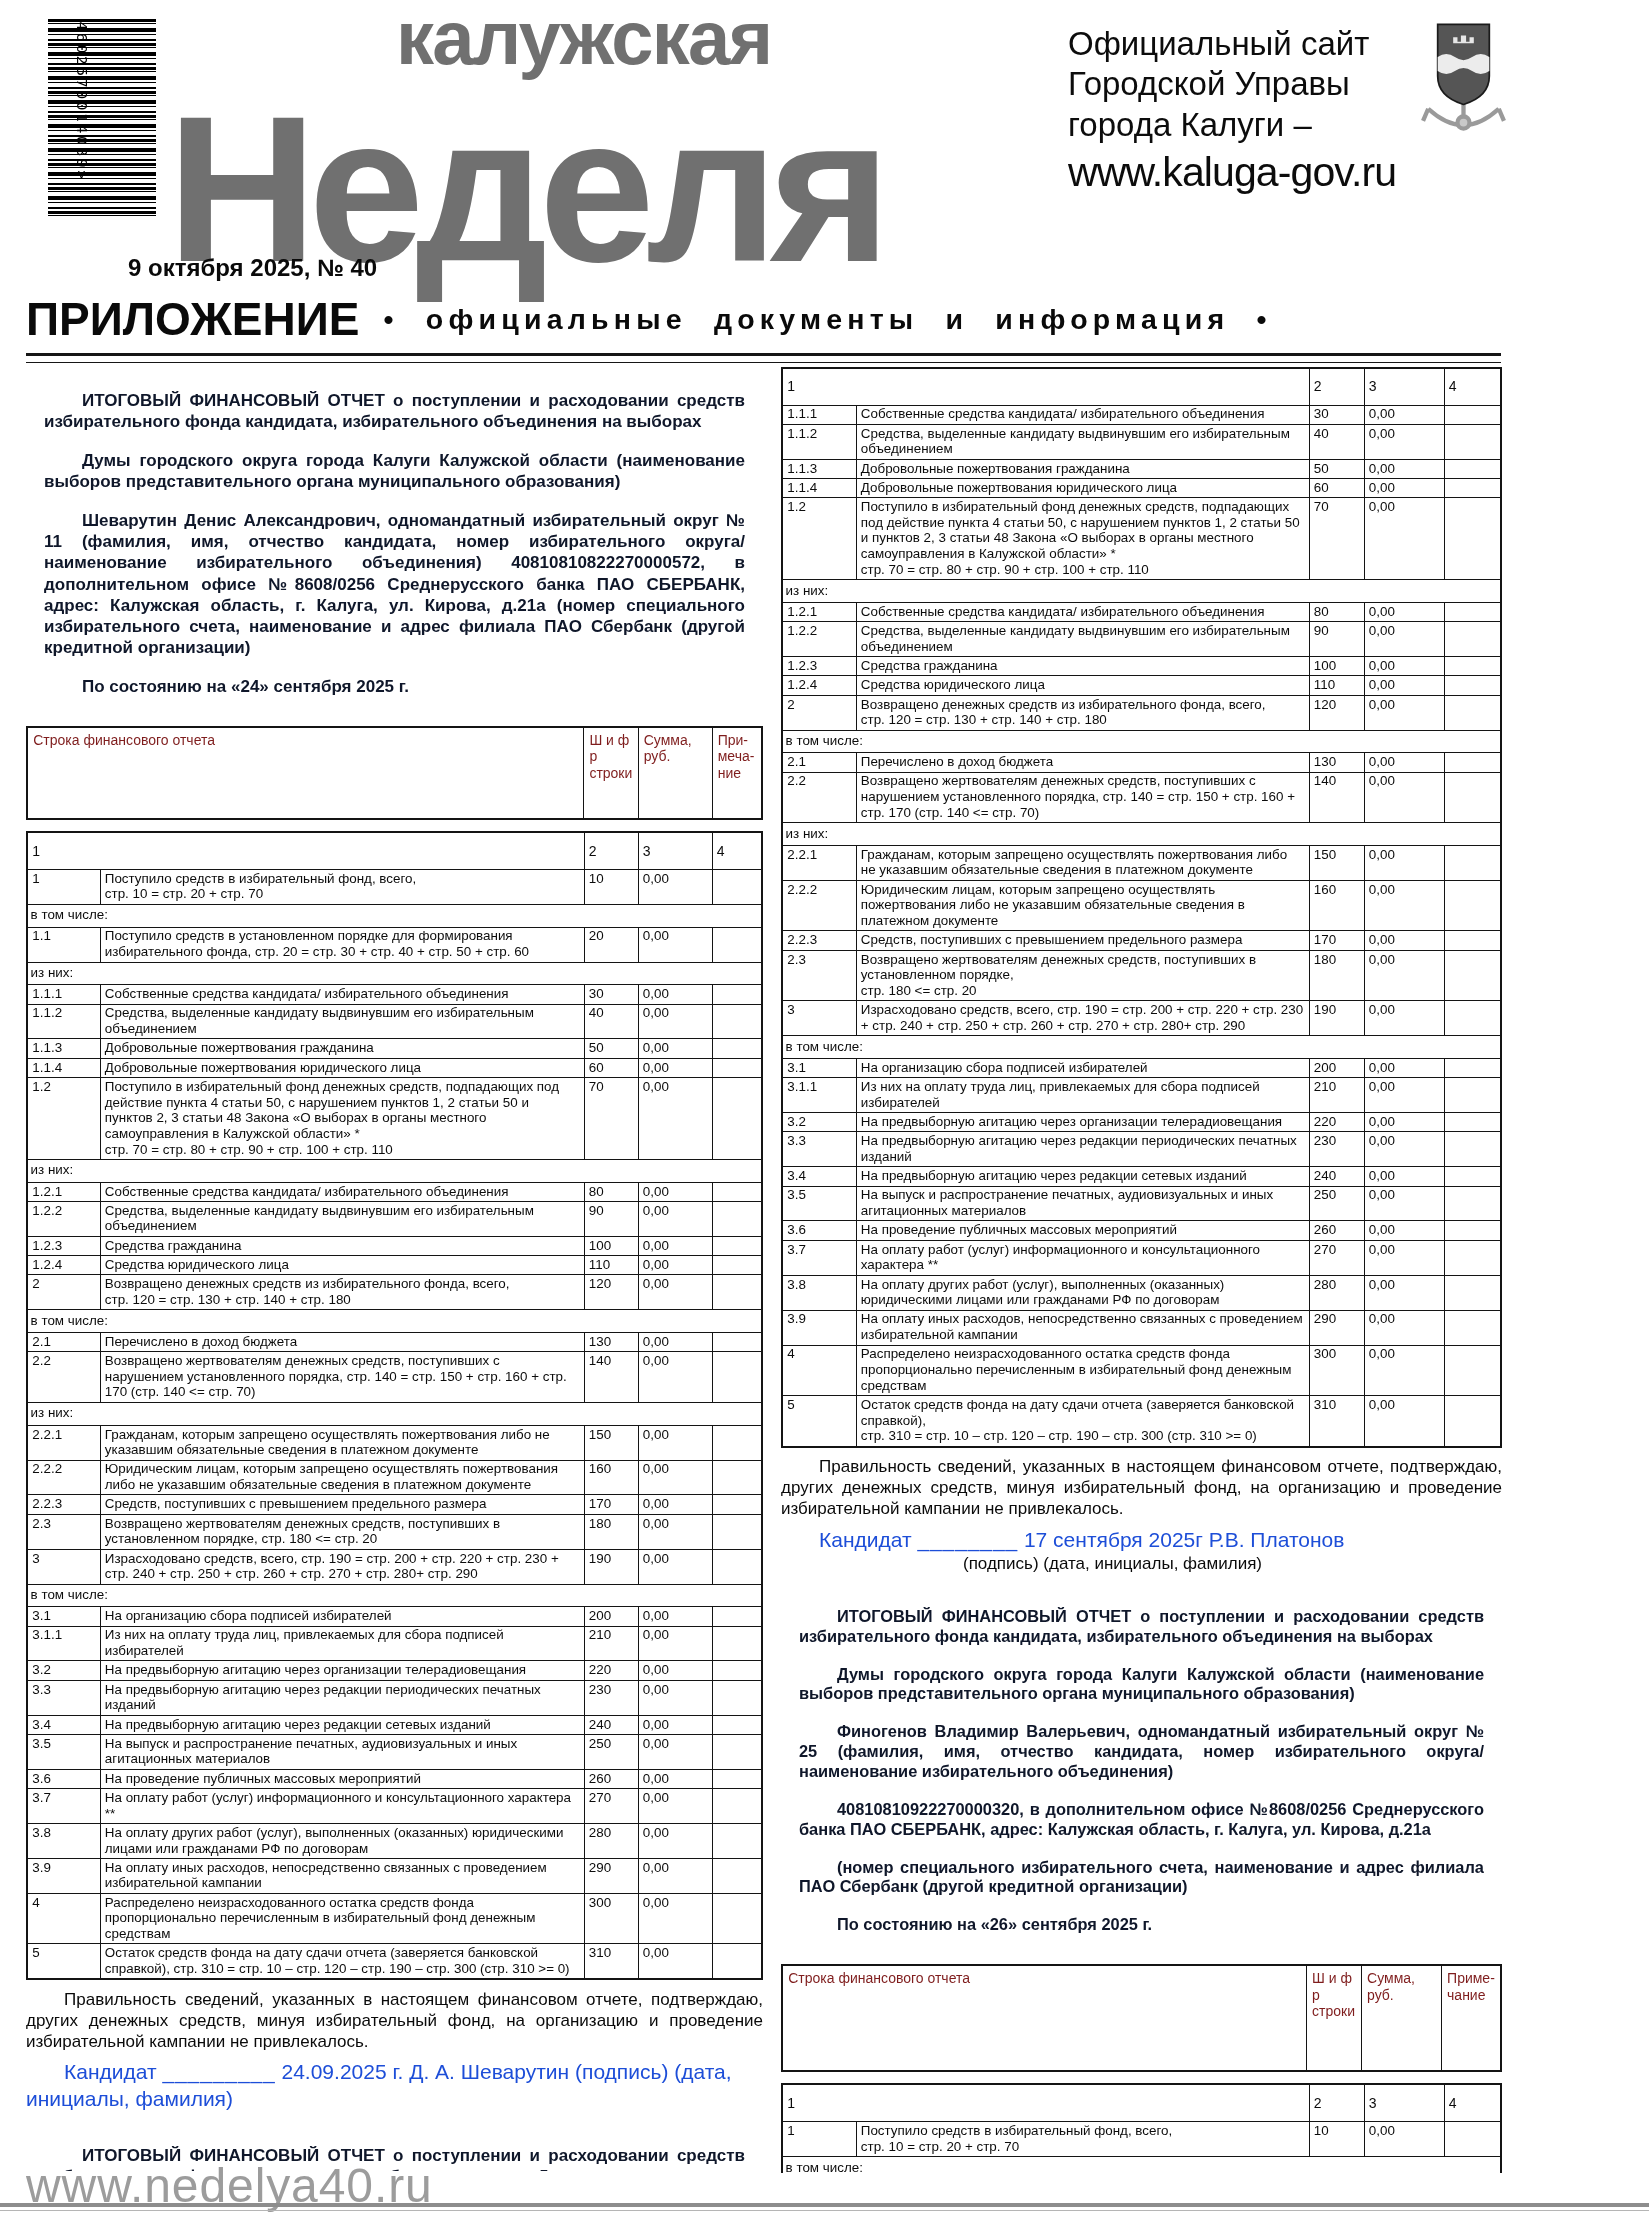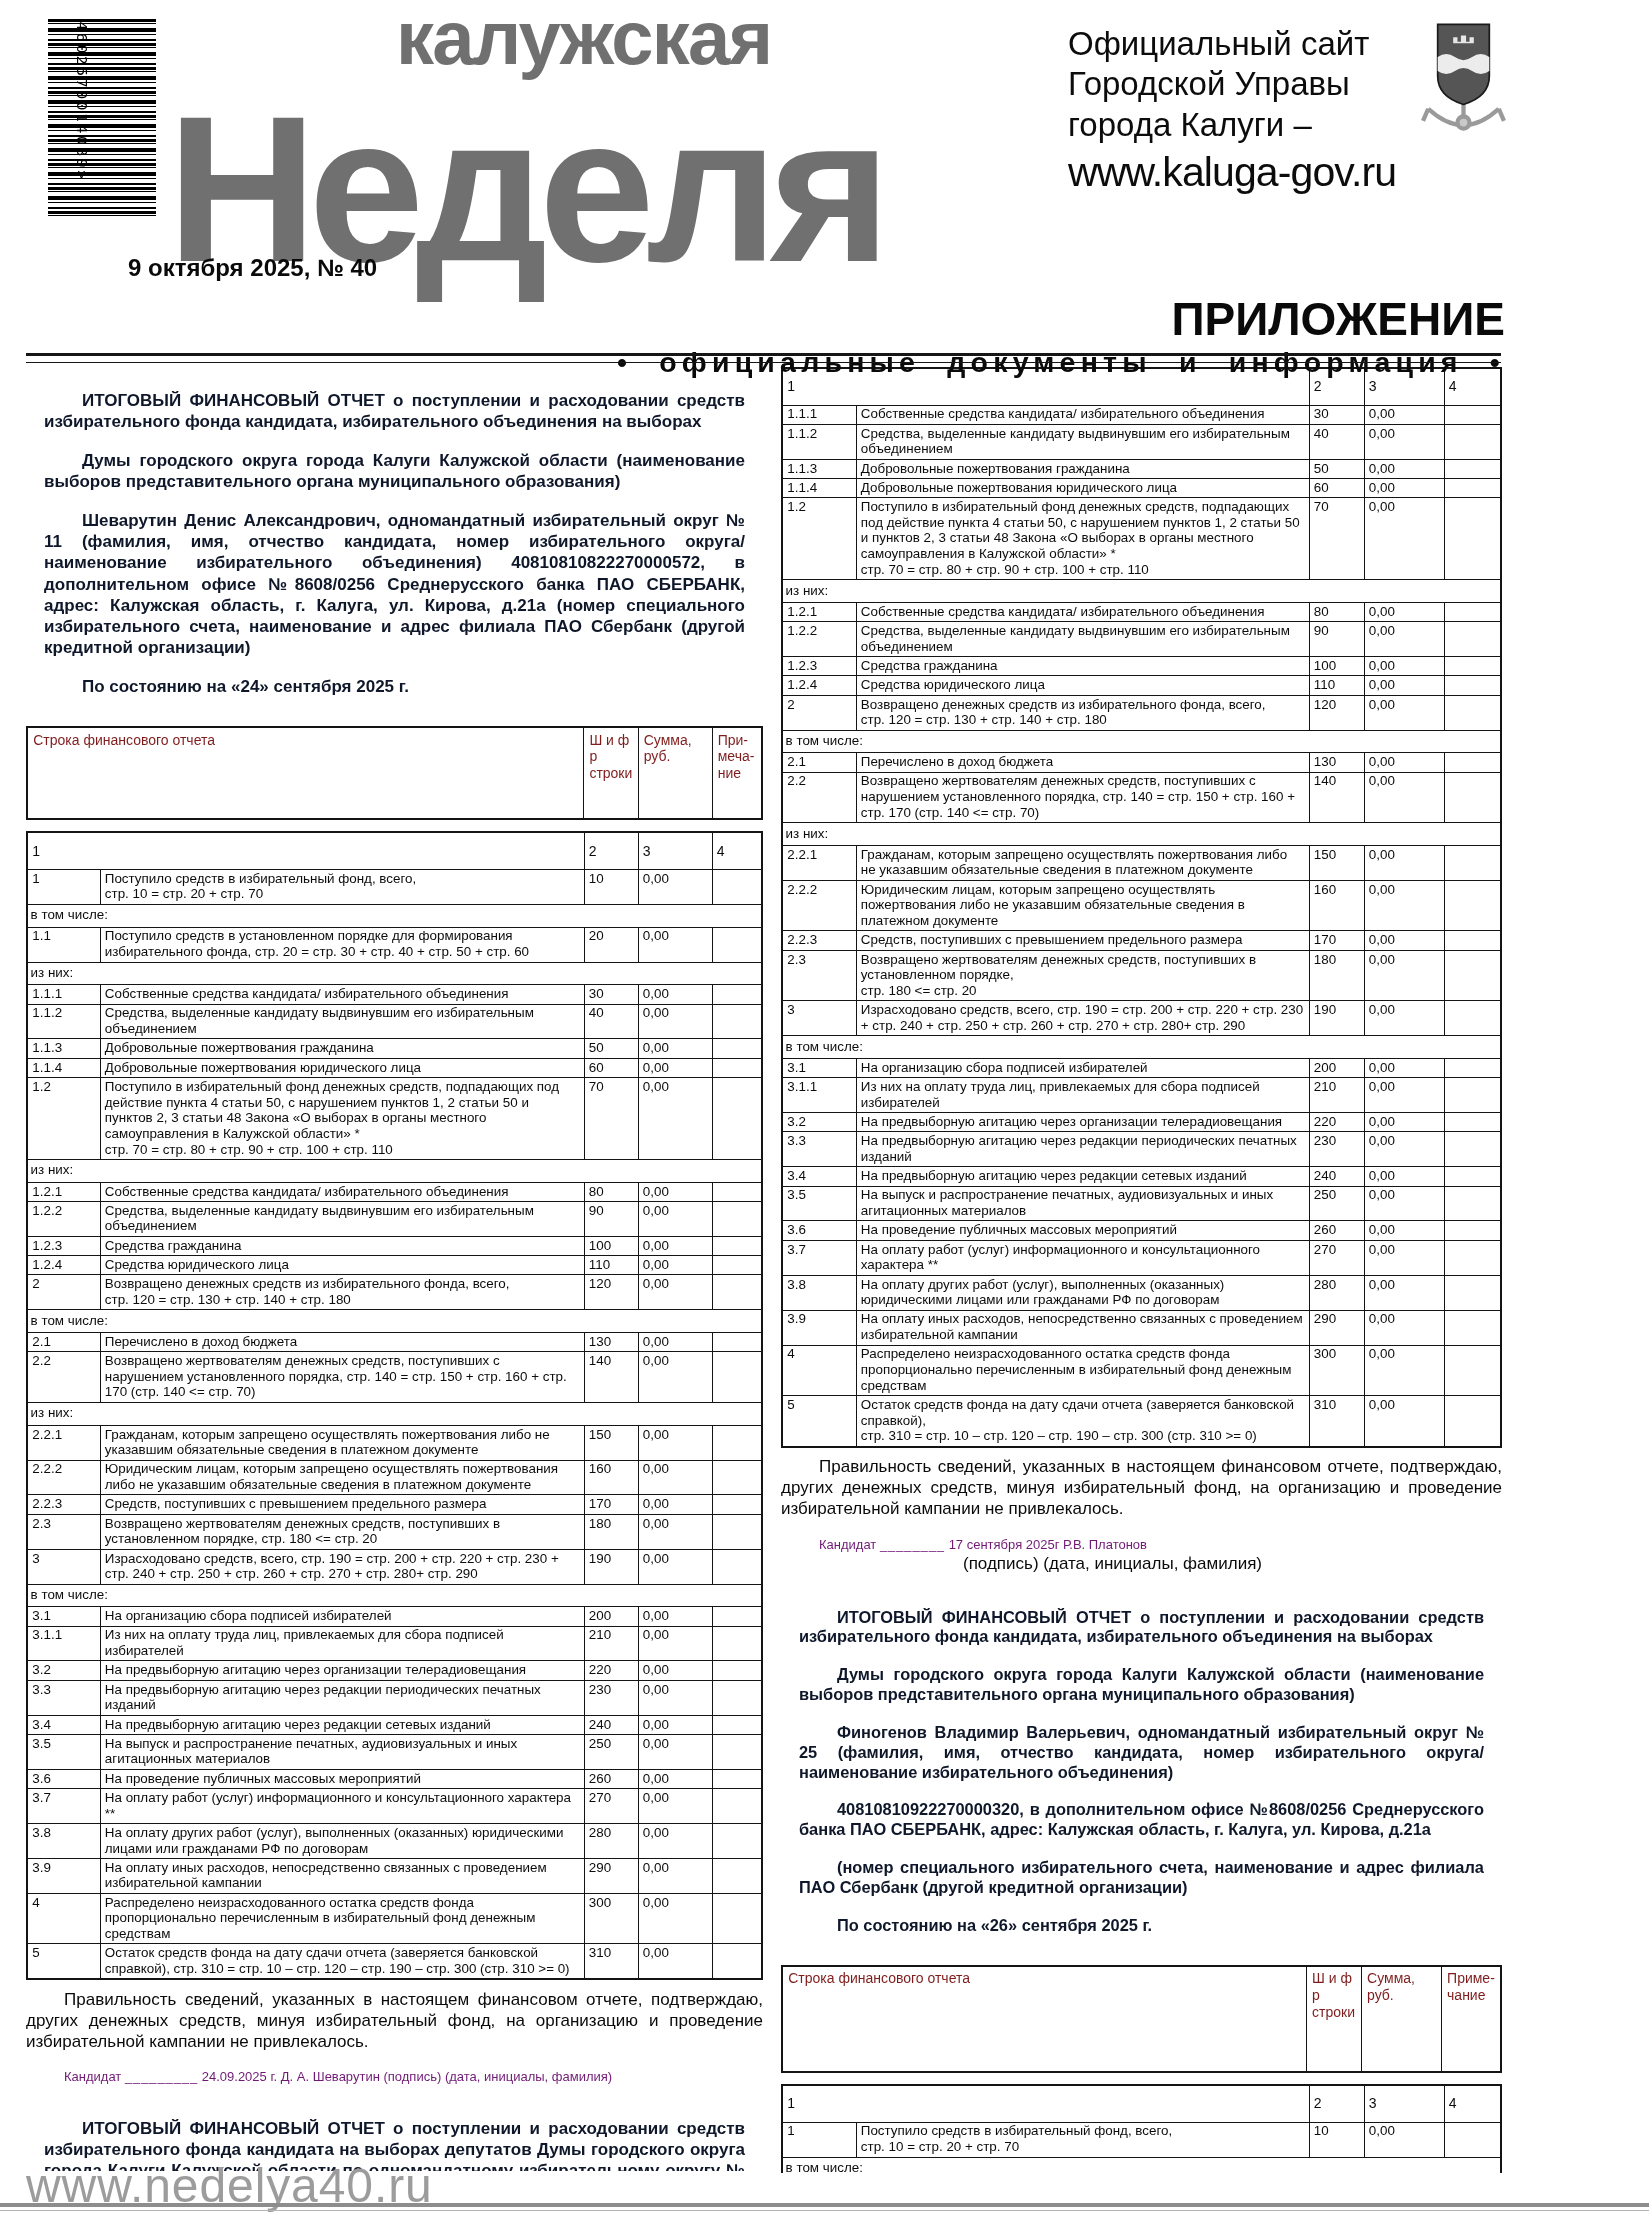--- a/index.html
+++ b/index.html
@@ -12,32 +12,32 @@
     transform:rotate(90deg);transform-origin:center;font-family:"DejaVu Sans Mono",monospace;
     font-size:14.7px;letter-spacing:2.6px;color:#000;}
   .logo-top{position:absolute;left:396px;top:0px;font-size:76px;font-weight:700;color:#707070;line-height:1;letter-spacing:-1.7px;}
   .logo-main{position:absolute;left:167px;top:85px;font-size:208px;font-weight:700;color:#707070;line-height:1;letter-spacing:-8.6px;z-index:0;}
   .site-block{position:absolute;left:1068px;top:24px;width:363px;}
   .site-block .sline{font-size:33px;line-height:1.22;font-weight:500;color:#0c0c0c;}
   .site-url{position:absolute;left:1068px;top:149px;font-size:41px;font-weight:500;color:#0c0c0c;letter-spacing:-0.9px;}
   .emblem{position:absolute;left:1411px;top:19px;width:105px;height:121px;}
   .issue-line{position:absolute;left:128px;top:254px;font-size:24px;font-weight:700;color:#0a0a0a;z-index:2;}
   
-  .banner{position:absolute;left:26px;top:292px;width:1479px;display:flex;align-items:flex-end;z-index:2;flex-direction:column;}
+  .banner{position:absolute;left:26px;top:292px;width:1479px;display:flex;align-items:center;z-index:2;}
   .banner-title{font-size:46px;font-weight:900;letter-spacing:0px;color:#0a0a0a;white-space:nowrap;}
   .banner-sub{font-size:28.5px;font-weight:600;letter-spacing:5.2px;word-spacing:14px;color:#0a0a0a;margin-left:24px;white-space:nowrap;}
   .banner-rule{position:absolute;left:26px;top:353px;width:1475px;height:6px;
     border-top:3.5px solid #161616;border-bottom:0.9px solid #161616;z-index:2;}
   
   .col-left{position:absolute;left:26px;top:372px;width:737px;height:1799px;overflow:hidden;z-index:1;}
   .col-right{position:absolute;left:781px;top:367px;width:721px;height:1806px;overflow:hidden;z-index:1;}
   .intro p{margin:18px;text-indent:38px;font-weight:700;font-size:17px;line-height:1.24;text-align:justify;color:#0f172a;}
   .intro.compact p{font-size:16.4px;line-height:1.21;}
   .aff{margin:8.6px 0 0;text-indent:38px;font-weight:400;font-size:17px;line-height:1.24;text-align:justify;color:#0a0a0a;}
-  .sig{margin:17px 0 0;text-indent:38px;font-size:13px;line-height:1.3;color:#701a75;}
+  .sig{margin:6px 0 0;text-indent:38px;font-size:21px;line-height:1.3;color:#1d4ed8;}
   .sig .blank{letter-spacing:0.9px;}
   .sig-tail{margin:0 0 0 182px;font-size:17px;line-height:1.3;color:#0a0a0a;}
   .tgap{height:11.2px;}
   .bgap{height:14px;}
   
   table.fin{border-collapse:collapse;width:100%;border:2.6px solid #141414;table-layout:fixed;margin:0;}
   table.fin td{border:1.3px solid #141414;font-size:13.4px;line-height:1.17;padding:0.9px 4.3px 1.7px;vertical-align:top;color:#0c0c0c;}
   table.fin td.desc{white-space:pre-line;}
   table.fin tr.colnums td{height:33px;font-size:14px;vertical-align:middle;}
   table.fin tr.spanrow td{padding:2.6px 2.6px 3.5px;margin-top:24px;}

